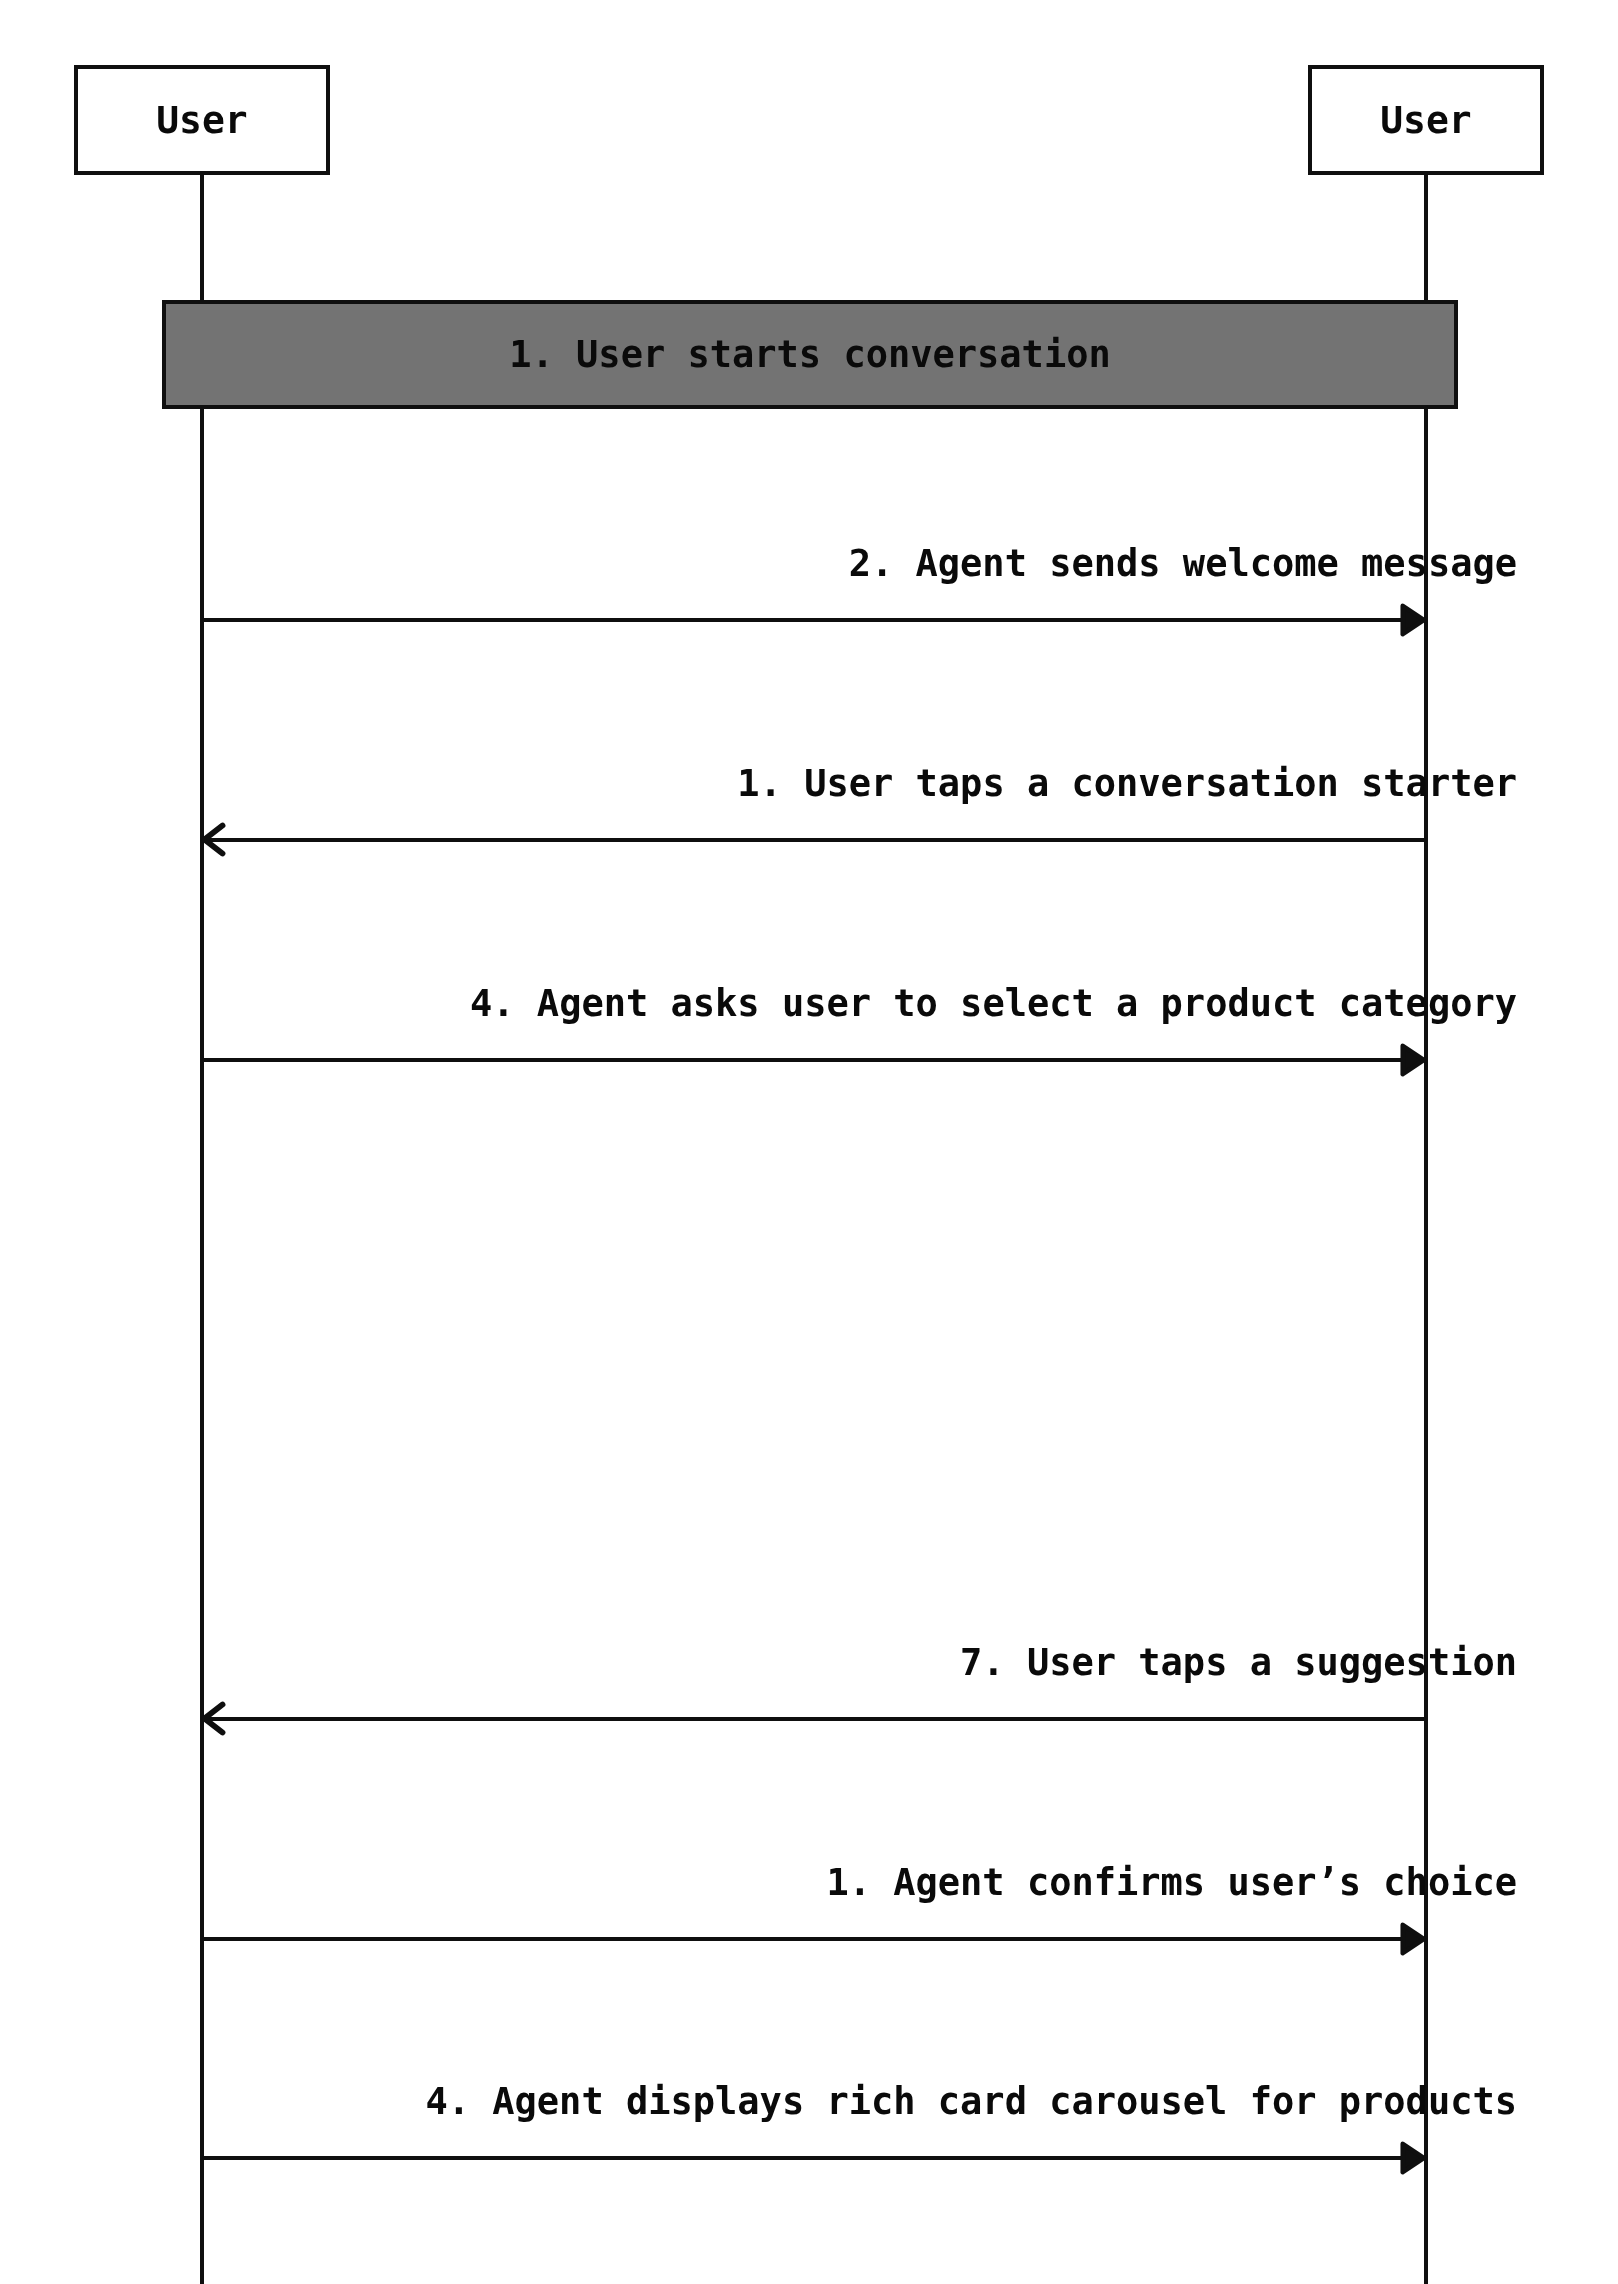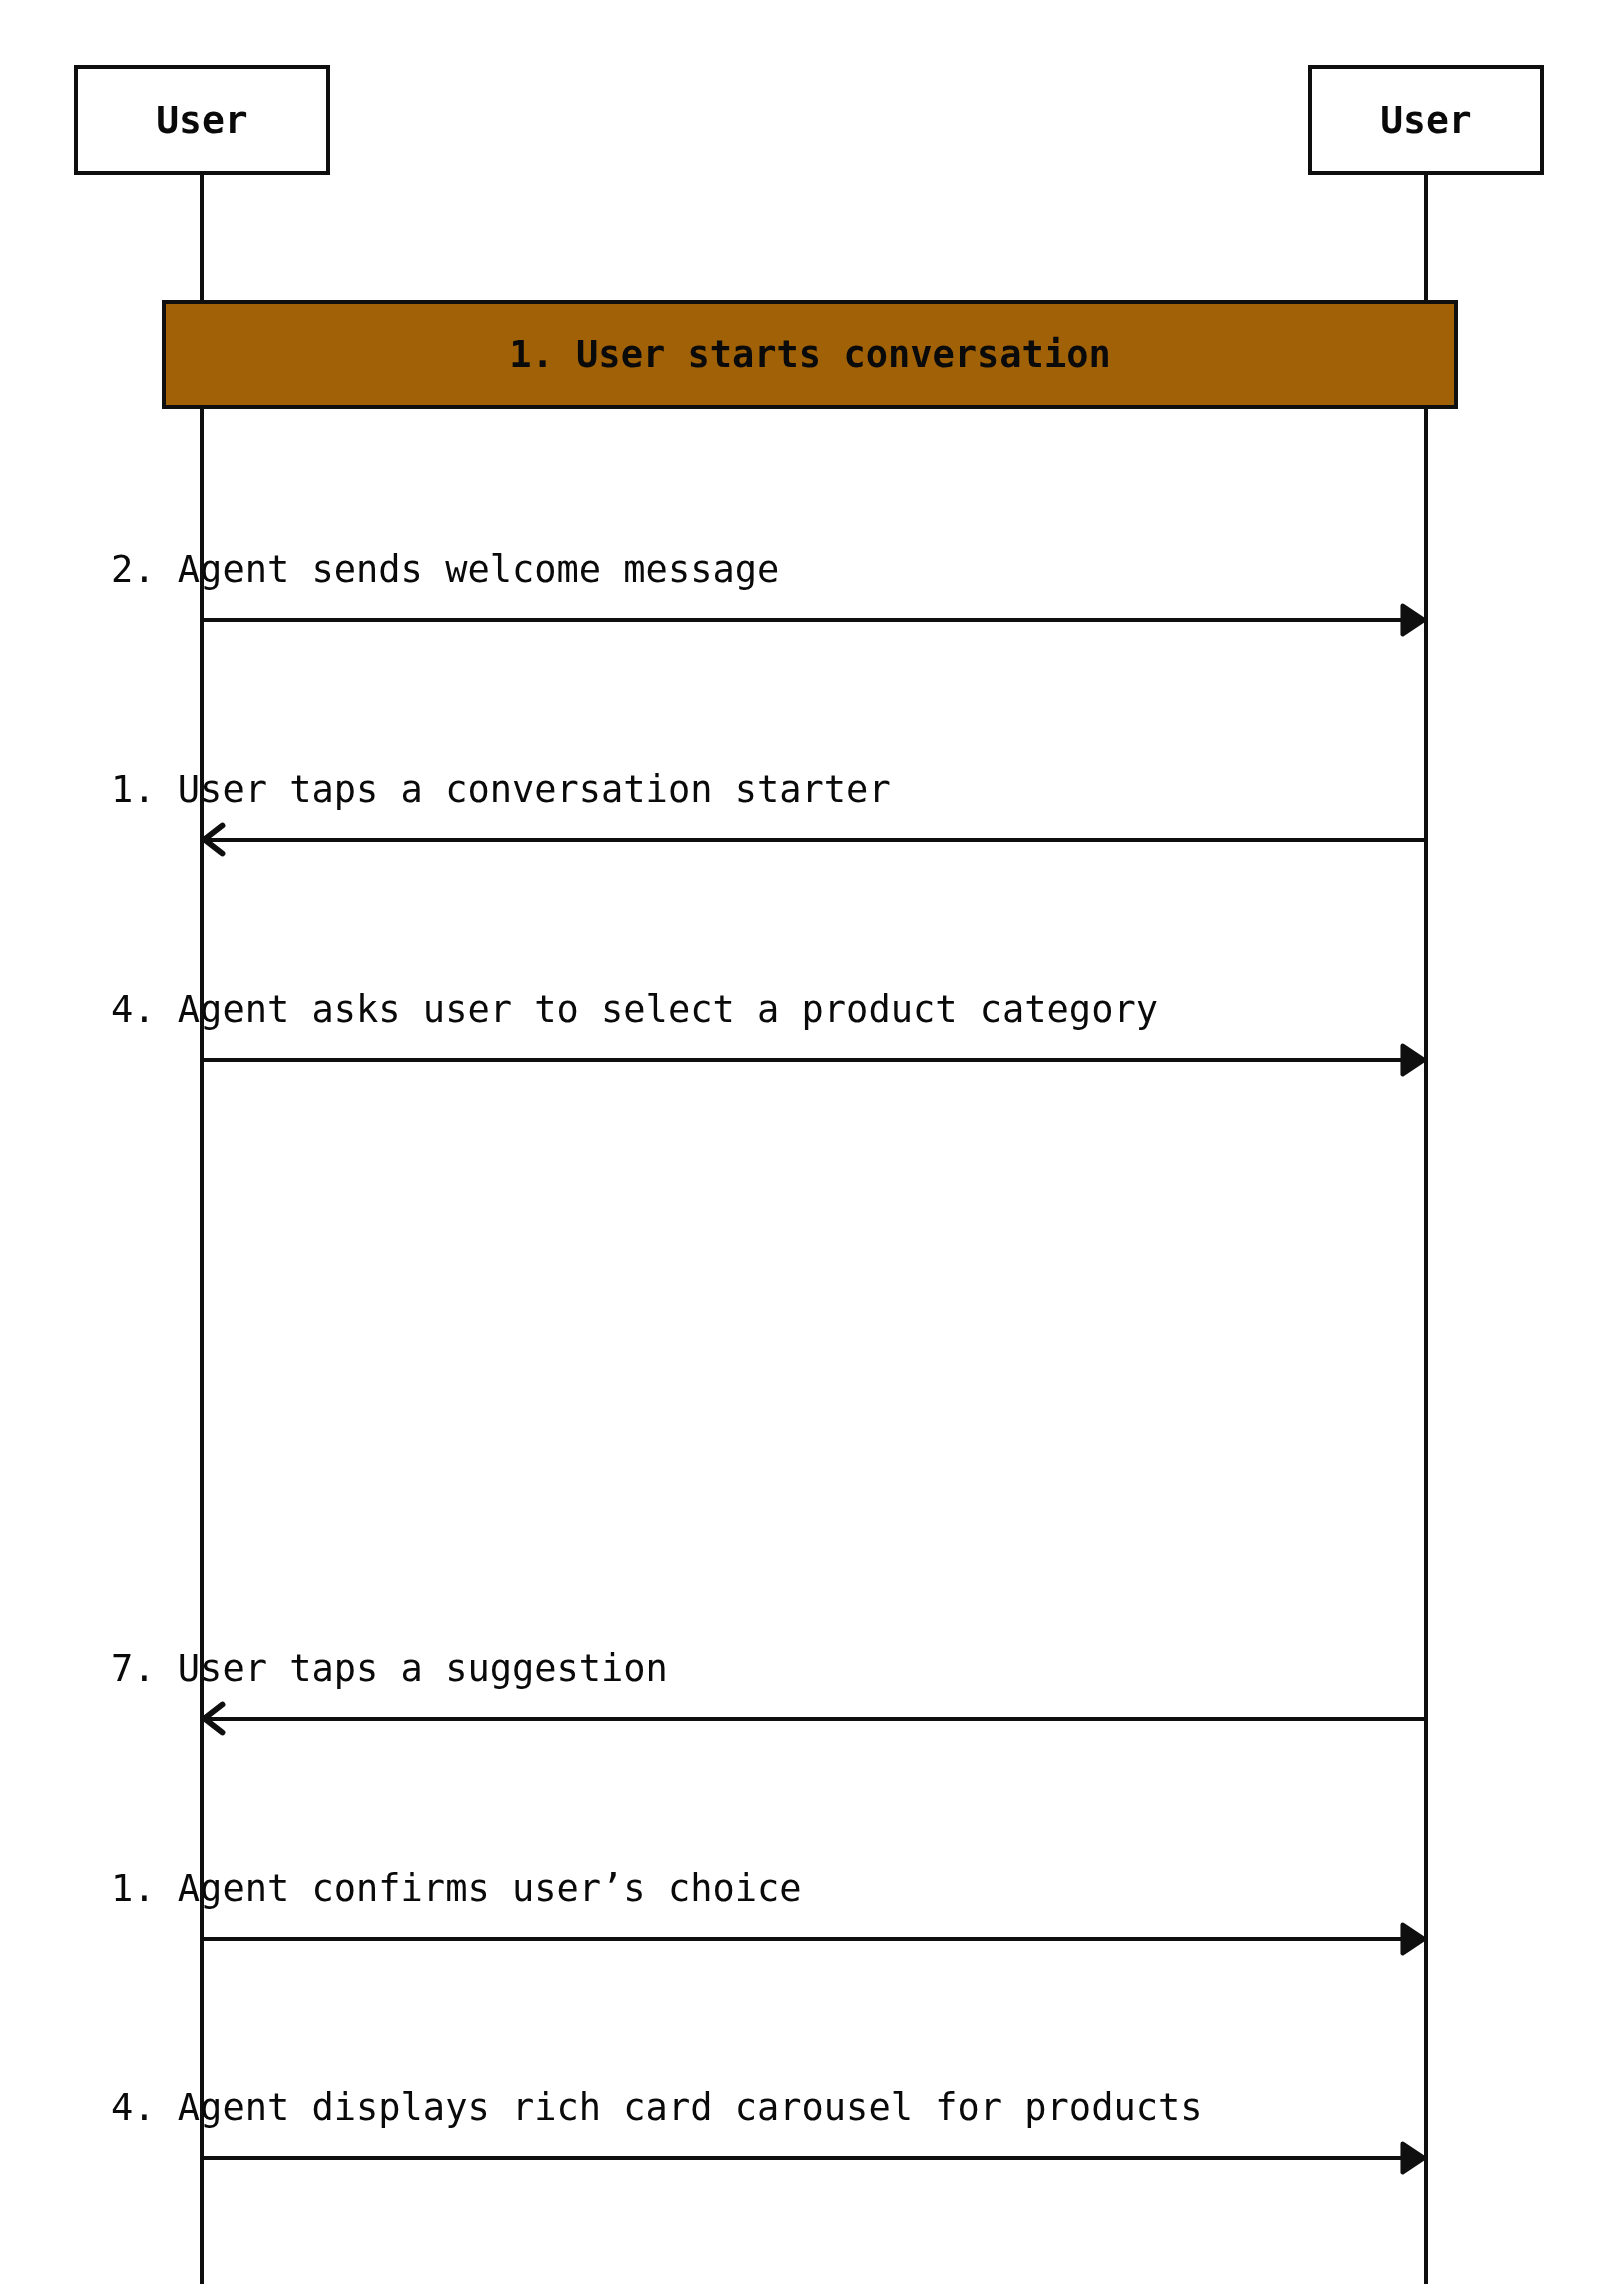--- a/index.html
+++ b/index.html
@@ -18,34 +18,34 @@
   .pbox{
     position:absolute;height:110px;
     border:4.6px solid #0f0f0f;background:#ffffff;
     box-sizing:border-box;
     display:flex;align-items:center;justify-content:center;
     z-index:3;
     font-size:38px;font-weight:600;letter-spacing:0;
   }
   .note{
     position:absolute;left:162px;top:300px;width:1296px;height:109px;
-    border:4.6px solid #0f0f0f;background:#a16207;
+    border:4.6px solid #0f0f0f;background:#737373;
     box-sizing:border-box;
     display:flex;align-items:center;justify-content:center;
     z-index:2;
     font-size:37px;font-weight:600;
   }
   .msg{
     position:absolute;left:202px;width:1224px;height:108px;
     z-index:1;
   }
   .msg-label{
-    position:absolute;left:-91px;right:-91px;bottom:28px;
-    text-align:left;
-    font-size:37px;line-height:48px;font-weight:400;
+    position:absolute;left:-91px;right:-91px;bottom:34px;
+    text-align:right;
+    font-size:37px;line-height:48px;font-weight:700;
     white-space:pre-line;
   }
   .msg-line{
     position:absolute;bottom:0;height:4.1px;background:#0f0f0f;
     left:0;right:0;border-radius:1.8px;
   }
   .dir-right.head-filled .msg-line{right:19px;}
   .head{position:absolute;bottom:-15.5px;}
   .head-svg{display:block;}
   .head.right{right:-0.9px;}

